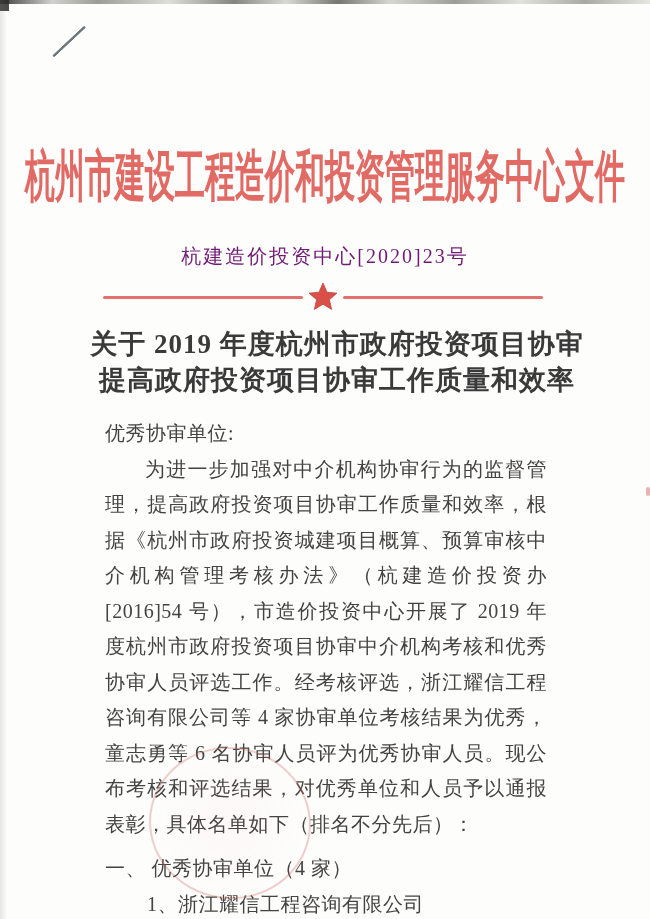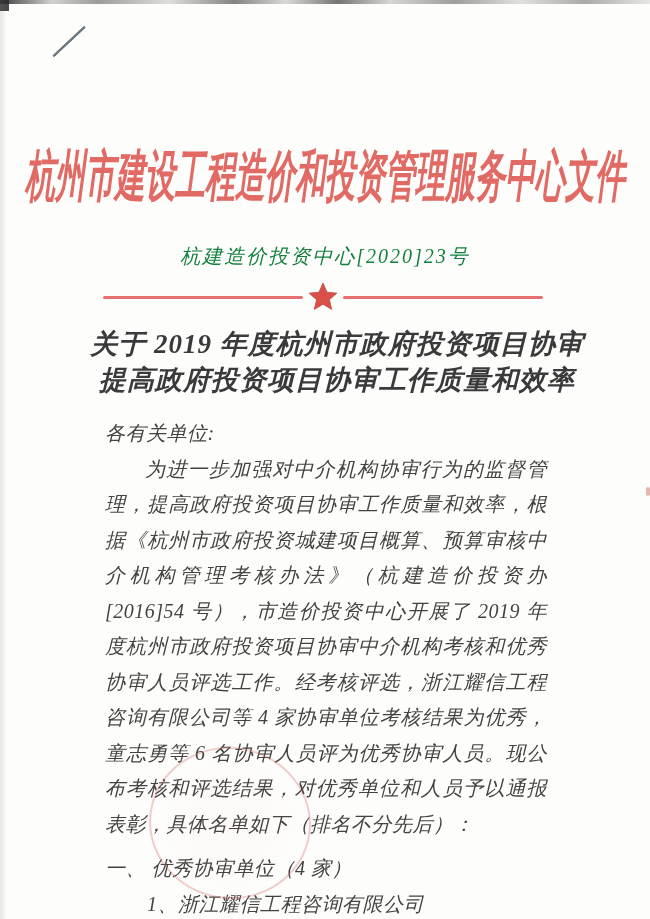--- a/index.html
+++ b/index.html
@@ -8,21 +8,20 @@
     background: #9a9a9a;
     font-family: "Liberation Serif", "DejaVu Serif", serif;
   }
   .page {
     position: relative;
     width: 650px;
     height: 919px;
     margin: 0 auto;
     background: #fdfdfc;
     overflow: hidden;
-    font-style: italic;
   }
   
   .scan-top-edge {
     position: absolute;
     top: 0; left: 0;
     width: 650px; height: 4px;
     background: linear-gradient(to right,
       #1e1e1e 0%, #3c3c3c 1.5%, #c9c9c6 8%, #8a8a86 15%, #d8d8d4 26%,
       #6f6f6b 36%, #d2d2ce 44%, #5d5d59 52%, #cfcfcb 60%, #8c8c88 70%,
       #dcdcd8 80%, #9a9a96 90%, #e2e2de 100%);
@@ -71,21 +70,21 @@
     transform: scaleY(1.85);
     transform-origin: center top;
     white-space: nowrap;
   }
   .doc-number {
     position: absolute;
     top: 243px; left: 0;
     width: 650px;
     text-align: center;
     font-size: 20px;
-    color: #15803d;
+    color: #701a75;
     letter-spacing: 2px;
   }
   
   .rule-row {
     position: absolute;
     top: 281px; left: 103px;
     width: 440px; height: 32px;
     display: flex;
     align-items: center;
   }
@@ -176,21 +175,21 @@
     </svg>
     <div class="rule-seg"></div>
   </div>
 
   <h1 class="doc-title">
     <span>关于 2019 年度杭州市政府投资项目协审</span><br>
     <span>提高政府投资项目协审工作质量和效率</span>
   </h1>
 
   <div class="body-block">
-    <p class="salutation">各有关单位:</p>
+    <p class="salutation">优秀协审单位:</p>
     <p class="main-paragraph">为进一步加强对中介机构协审行为的监督管理，提高政府投资项目协审工作质量和效率，根据《杭州市政府投资城建项目概算、预算审核中介机构管理考核办法》（杭建造价投资办[2016]54 号），市造价投资中心开展了 2019 年度杭州市政府投资项目协审中介机构考核和优秀协审人员评选工作。经考核评选，浙江耀信工程咨询有限公司等 4 家协审单位考核结果为优秀，童志勇等 6 名协审人员评为优秀协审人员。现公布考核和评选结果，对优秀单位和人员予以通报表彰，具体名单如下（排名不分先后）：</p>
     <p class="section-heading">一、 优秀协审单位（4 家）</p>
     <p class="list-item">1、浙江耀信工程咨询有限公司</p>
 
   </div>
 
   <div class="stamp-circle"></div>
 
   <div class="page-number">1</div>
 

